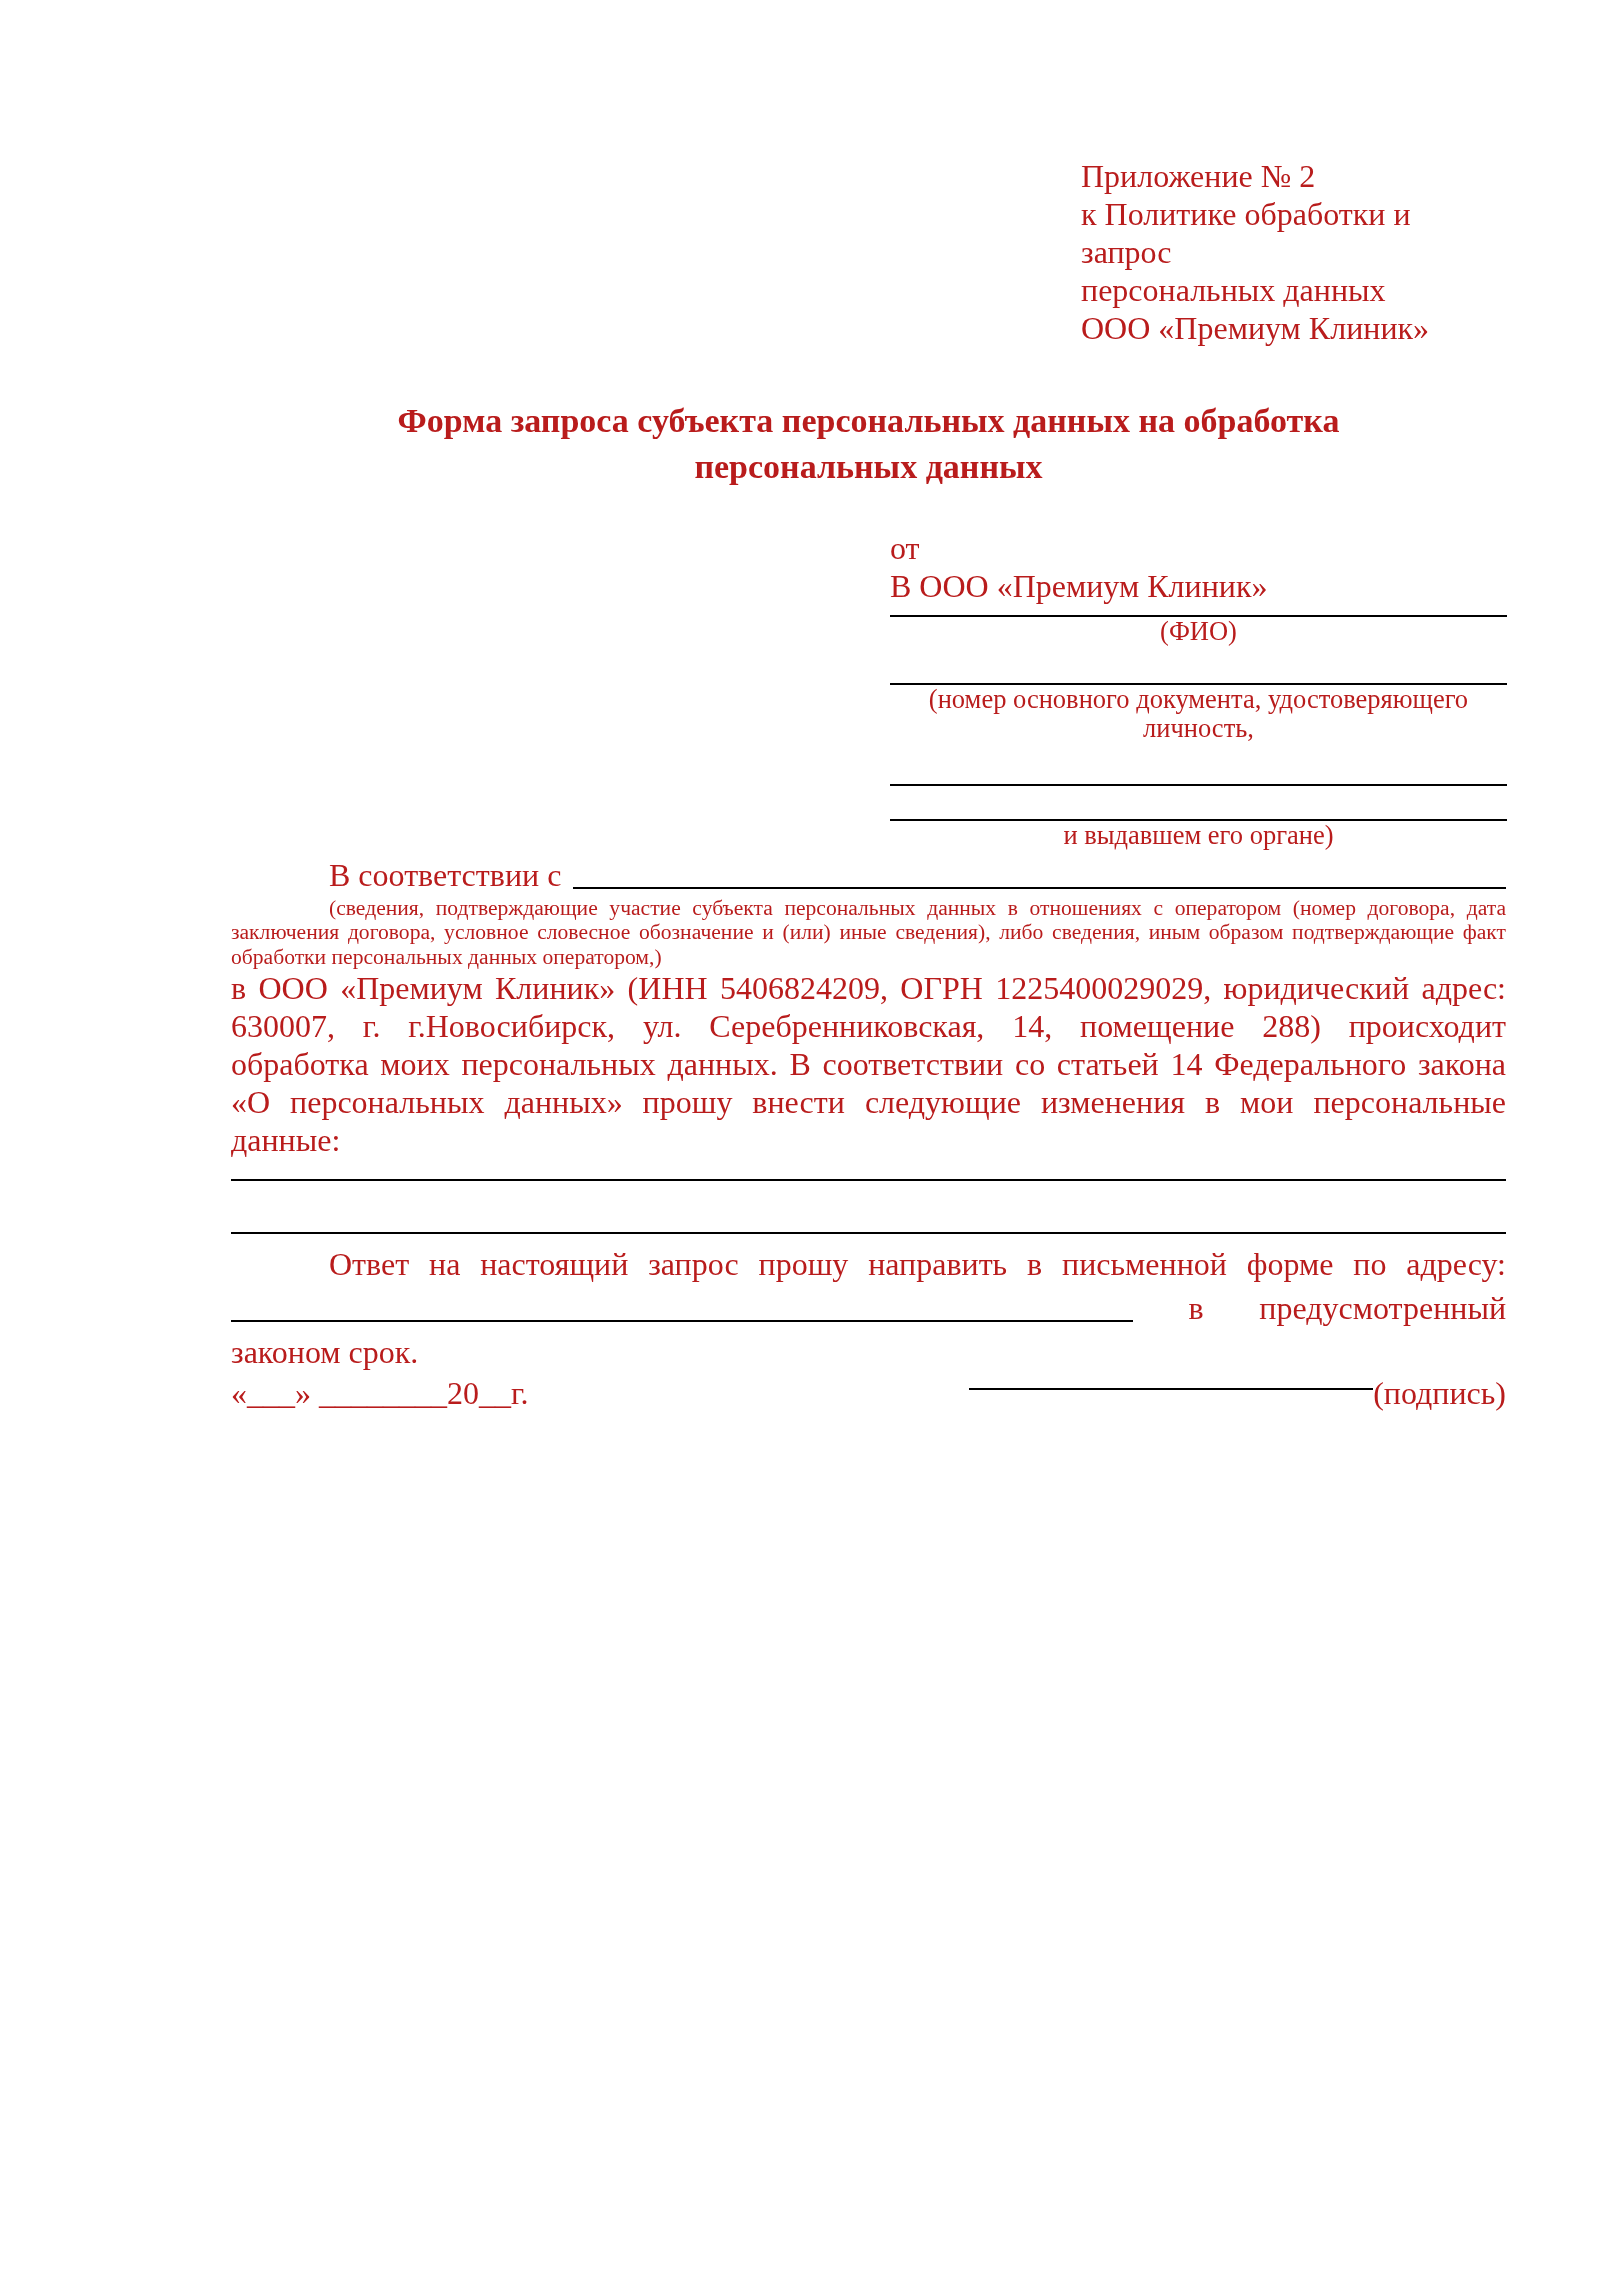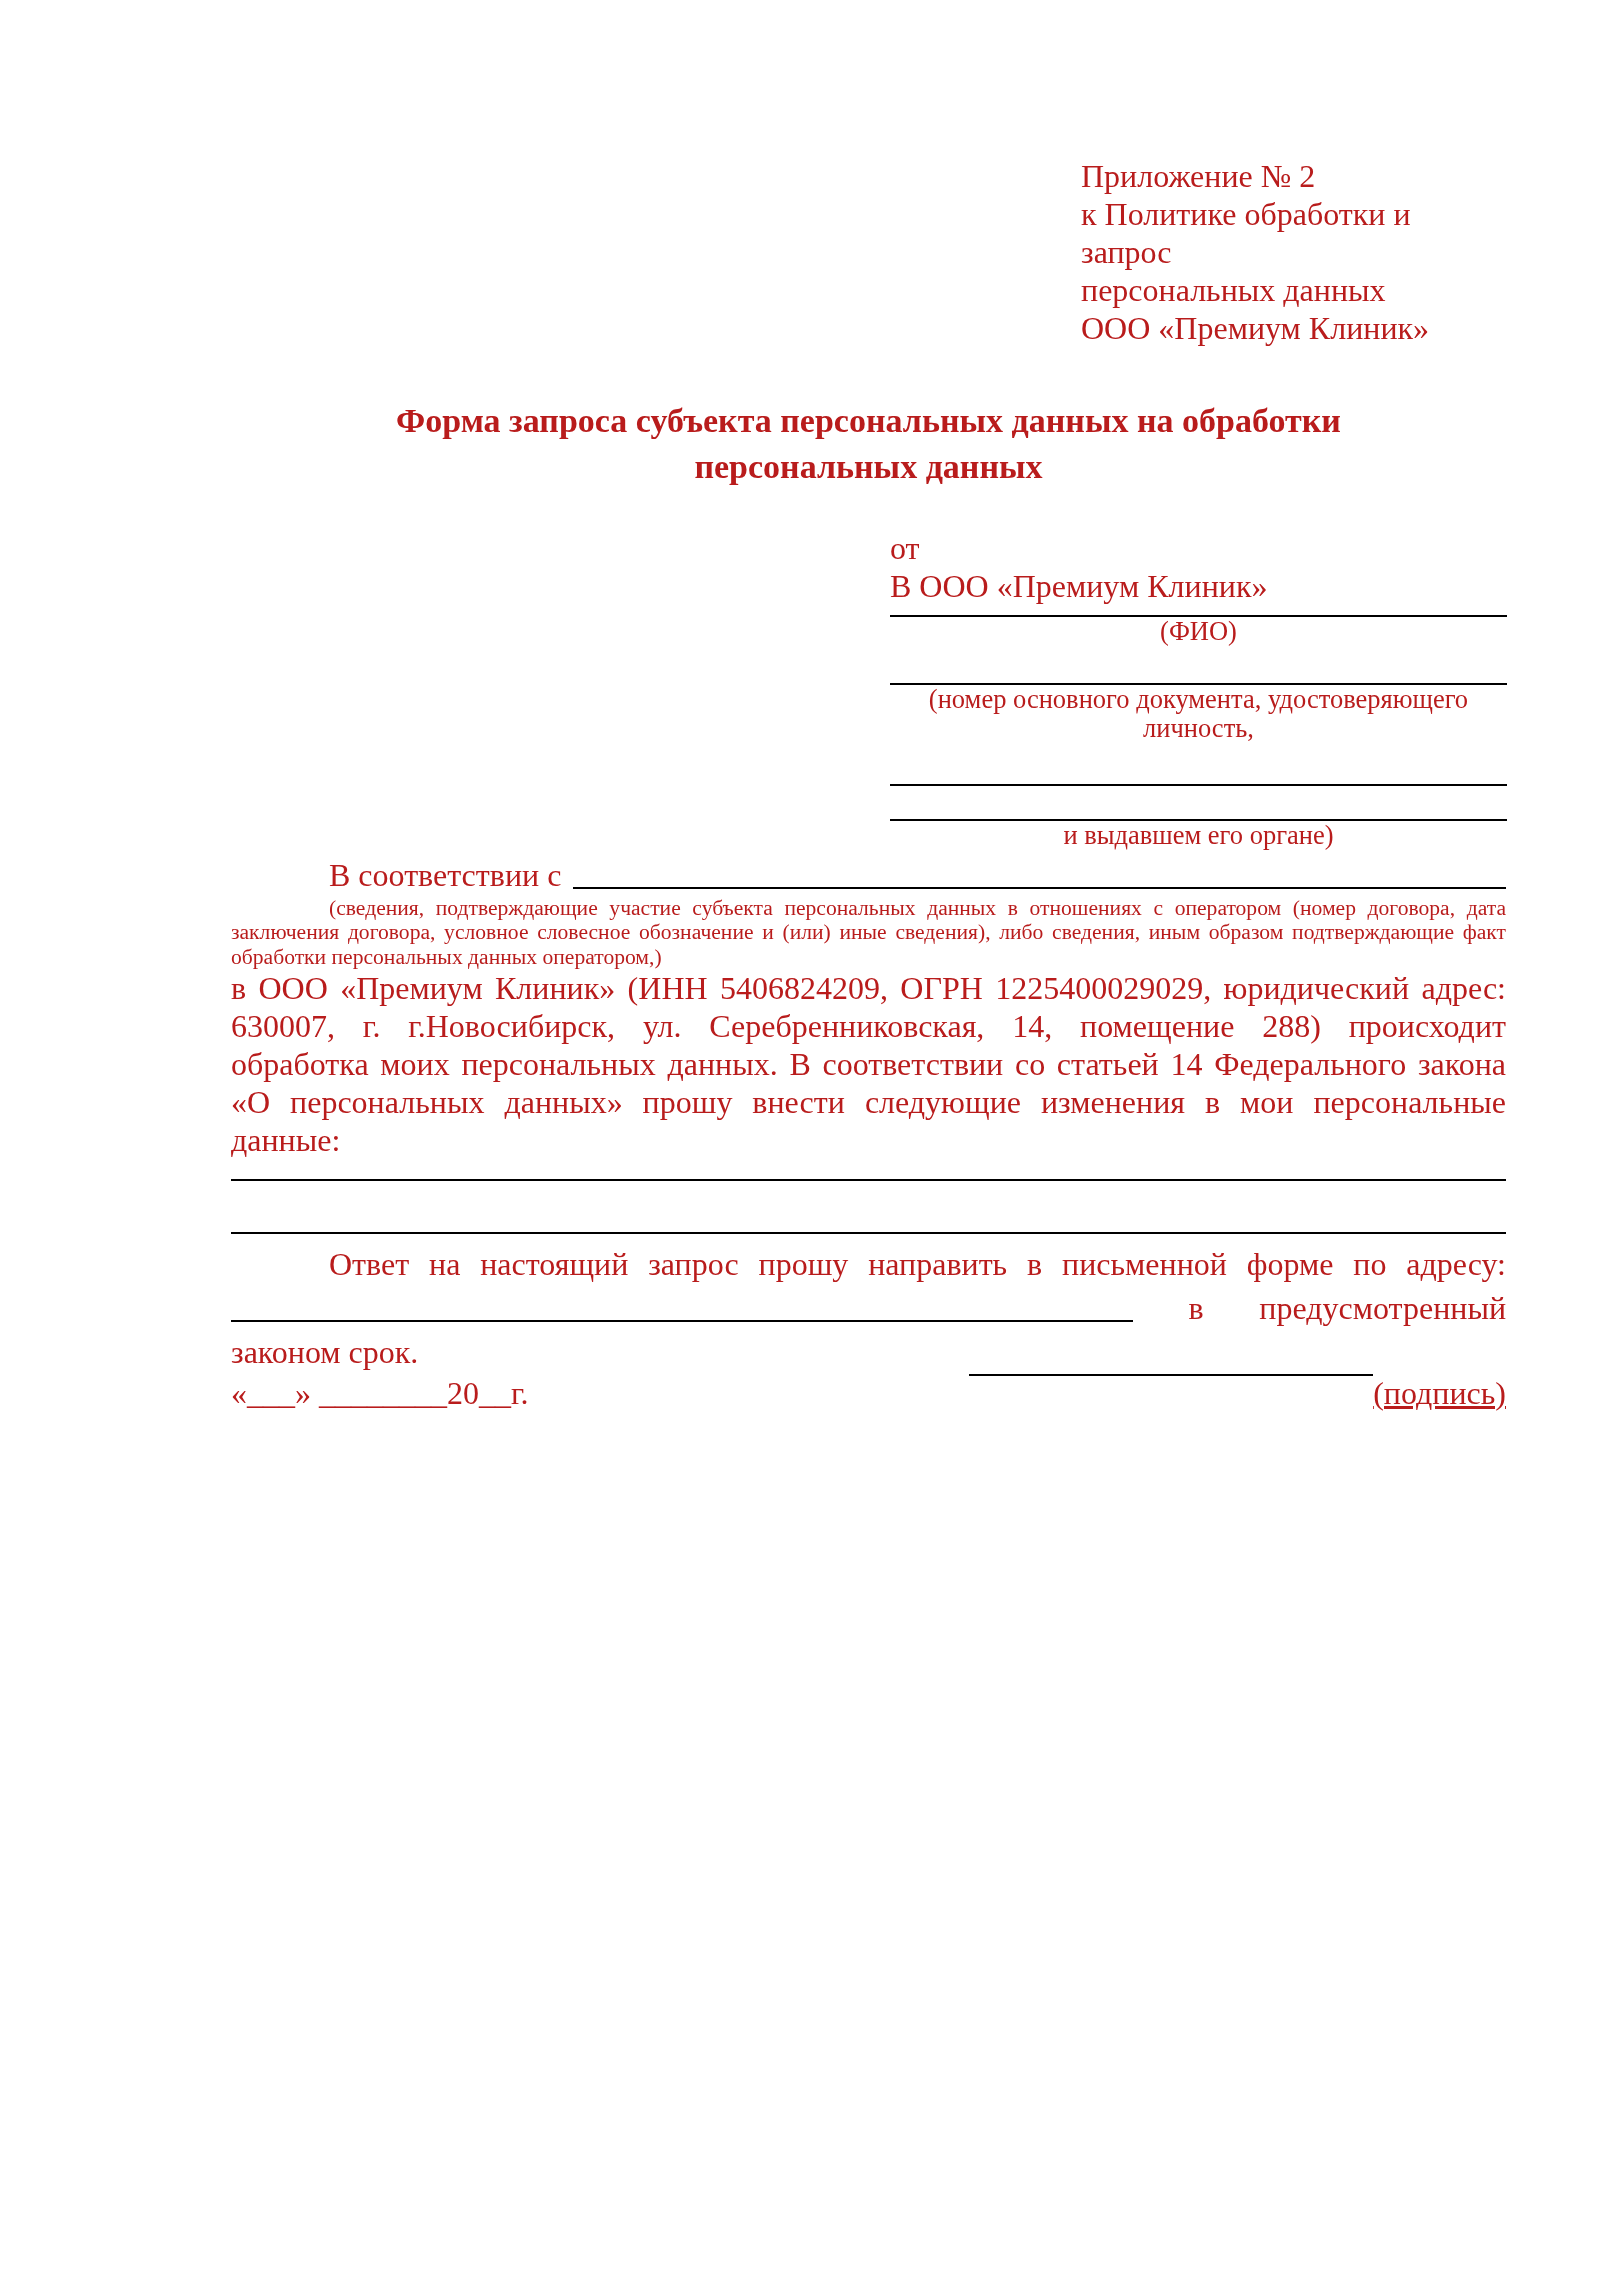--- a/index.html
+++ b/index.html
@@ -44,37 +44,37 @@
   .blank-line { border-bottom: 2.9px solid #000; }
   .bl1 { height: 19.6px; }
   .bl2 { height: 51px; }
   
   .reply { line-height: 44px; margin-top: 7.8px; }
   .reply .indent { padding-left: 98px; }
   .reply-l2 { display: flex; justify-content: space-between; align-items: flex-end; }
   .addr-underline { width: 902px; border-bottom: 2.9px solid #000; margin-bottom: 7.8px; }
   
   .sigrow { display: flex; justify-content: space-between; line-height: 38px; }
-  .sigright { display: flex; align-items: flex-start; text-decoration: underline; }
+  .sigright { display: flex; align-items: center; }
   .sig-underline { width: 404px; border-bottom: 2.9px solid #000; margin-bottom: 7.8px; }
 </style>
 </head>
 <body>
 
 <div class="page">
 
   <div class="appendix">
     <div>Приложение № 2</div>
     <div>к Политике обработки и запрос</div>
     <div>персональных данных</div>
     <div>ООО «Премиум Клиник»</div>
   </div>
 
   <div class="title">
-    <div>Форма запроса субъекта персональных данных на обработки</div>
+    <div>Форма запроса субъекта персональных данных на обработка</div>
     <div>персональных данных</div>
   </div>
 
   <div class="addressee">
     <div>от</div>
     <div>В ООО «Премиум Клиник»</div>
     <div class="addr-field f1"></div>
     <div class="addr-caption">(ФИО)</div>
     <div class="addr-field f2"></div>
     <div class="addr-caption">(номер основного документа, удостоверяющего личность,</div>

